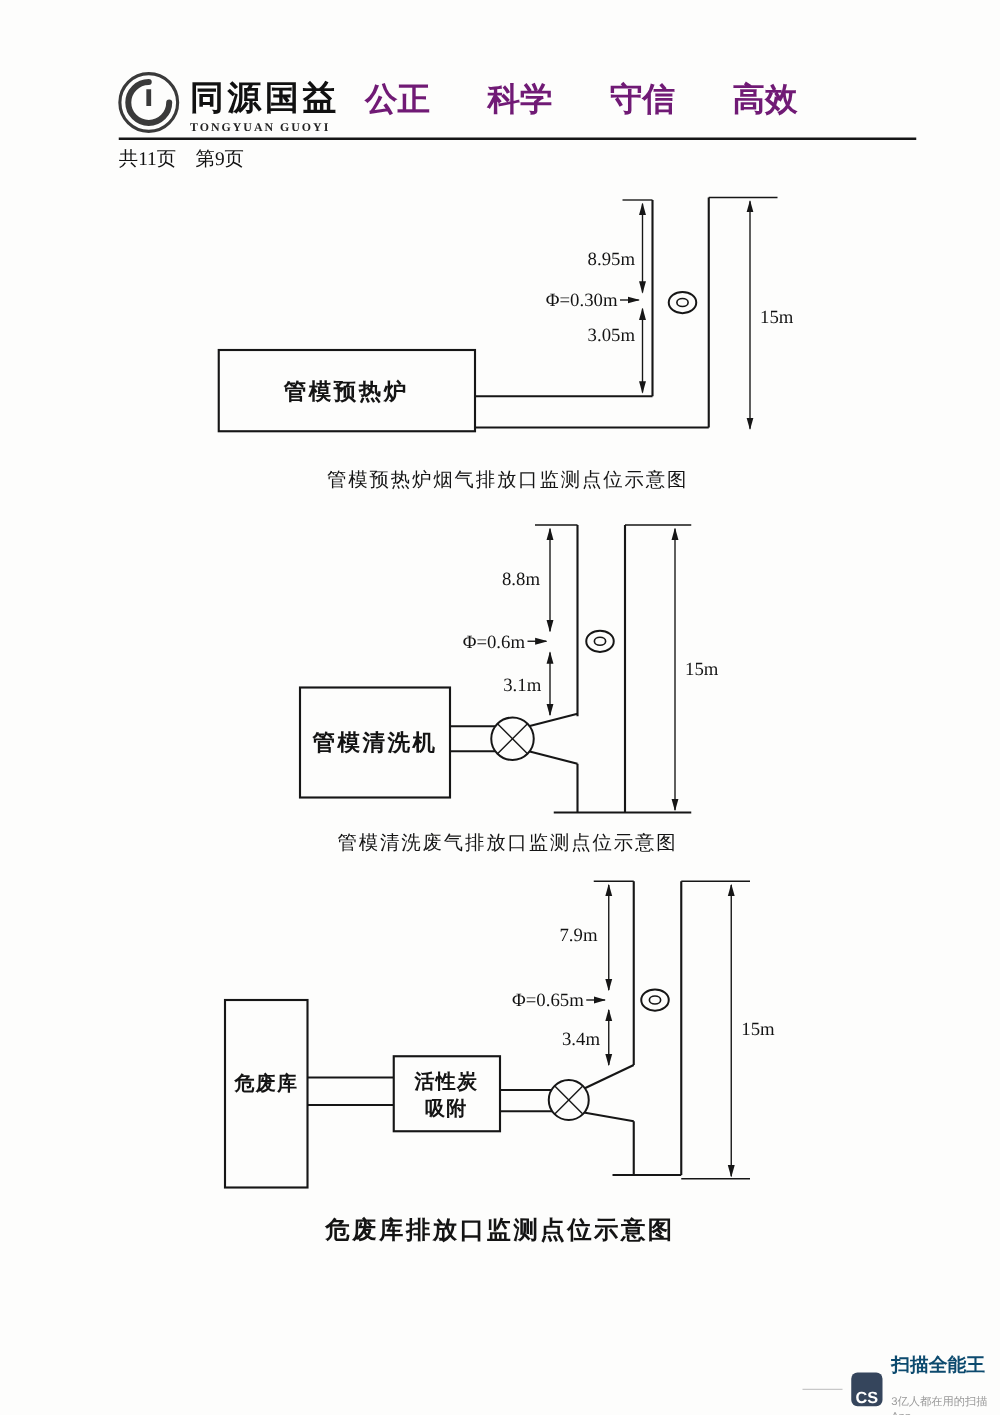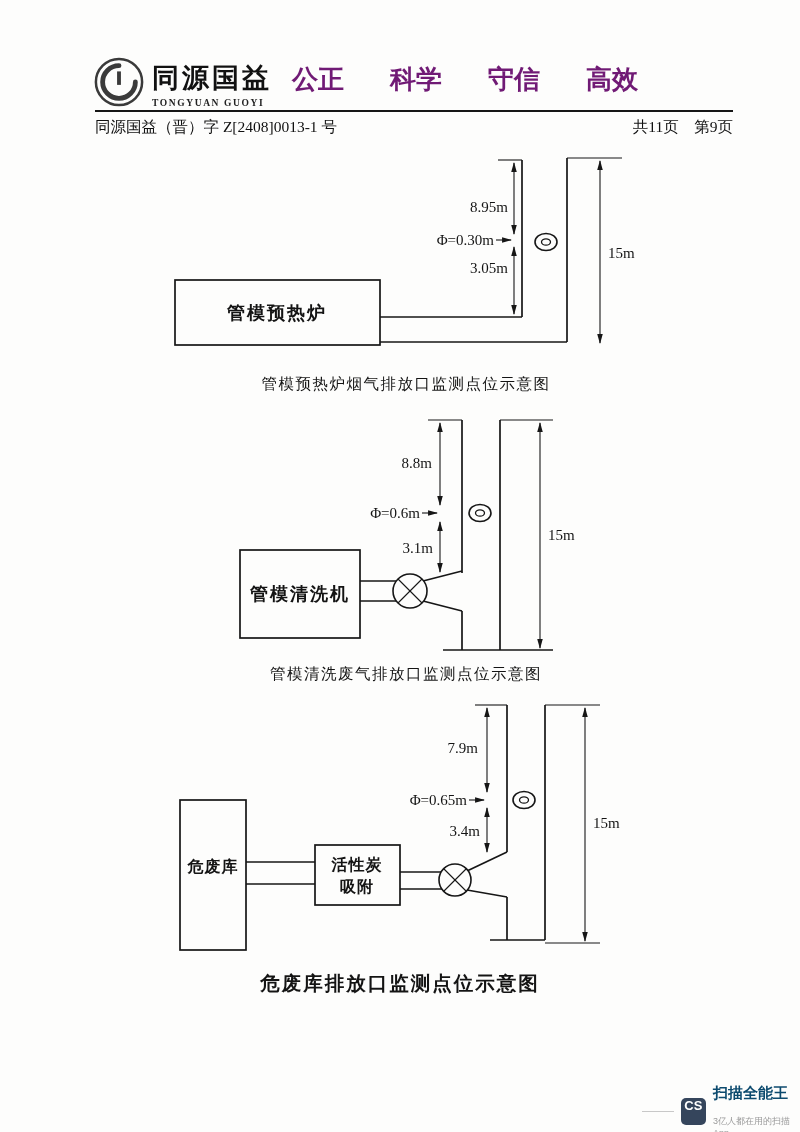--- a/index.html
+++ b/index.html
@@ -42,21 +42,21 @@
   .t-box-s { font-size:16px; font-weight:600; letter-spacing:1px; }
   .t-cap { font-size:15.5px; letter-spacing:1.5px; font-weight:500; }
   .t-cap-lg { font-size:19.5px; letter-spacing:2px; font-weight:600; }
 
   
   .watermark { position:absolute; left:642px; top:1085px; display:flex; align-items:center; }
   .wm-line { width:34px; height:1px; background:#c8c8c8; margin-right:7px; }
   .wm-badge {
     width:27px; height:27px; border-radius:5px; background:#35455c;
     color:#fff; font-family:"Liberation Sans", sans-serif; font-weight:bold; font-size:13px;
-    display:flex; align-items:flex-start; justify-content:center;
+    display:flex; align-items:flex-end; justify-content:center;
   }
   .wm-text { margin-left:7px; font-family:"Liberation Sans", sans-serif; }
   .wm-title { font-size:15px; font-weight:bold; color:#0c4a6e; line-height:1.1; }
   .wm-sub { font-size:9px; color:#9a9a9a; margin-top:13px; }
 </style>
 </head>
 <body>
 
 <div class="page">
 
@@ -70,21 +70,20 @@
     <div class="logo-en">TONGYUAN GUOYI</div>
   </div>
   <div class="slogan">
     <span>公正</span>
     <span>科学</span>
     <span>守信</span>
     <span>高效</span>
   </div>
   <div class="header-rule"></div>
   <div class="doc-row">
-    <span>同源国益（晋）字 Z[2408]0013-1 号</span>
     <span>共11页　第9页</span>
   </div>
 
   <svg class="diagram-layer" viewBox="0 0 800 1132">
     <defs>
       <marker id="arr" viewBox="0 0 10 10" refX="9" refY="5" markerWidth="9" markerHeight="9" orient="auto-start-reverse">
         <path d="M0,2.2 L10,5 L0,7.8 z" fill="#161616"></path>
       </marker>
     </defs>
 

